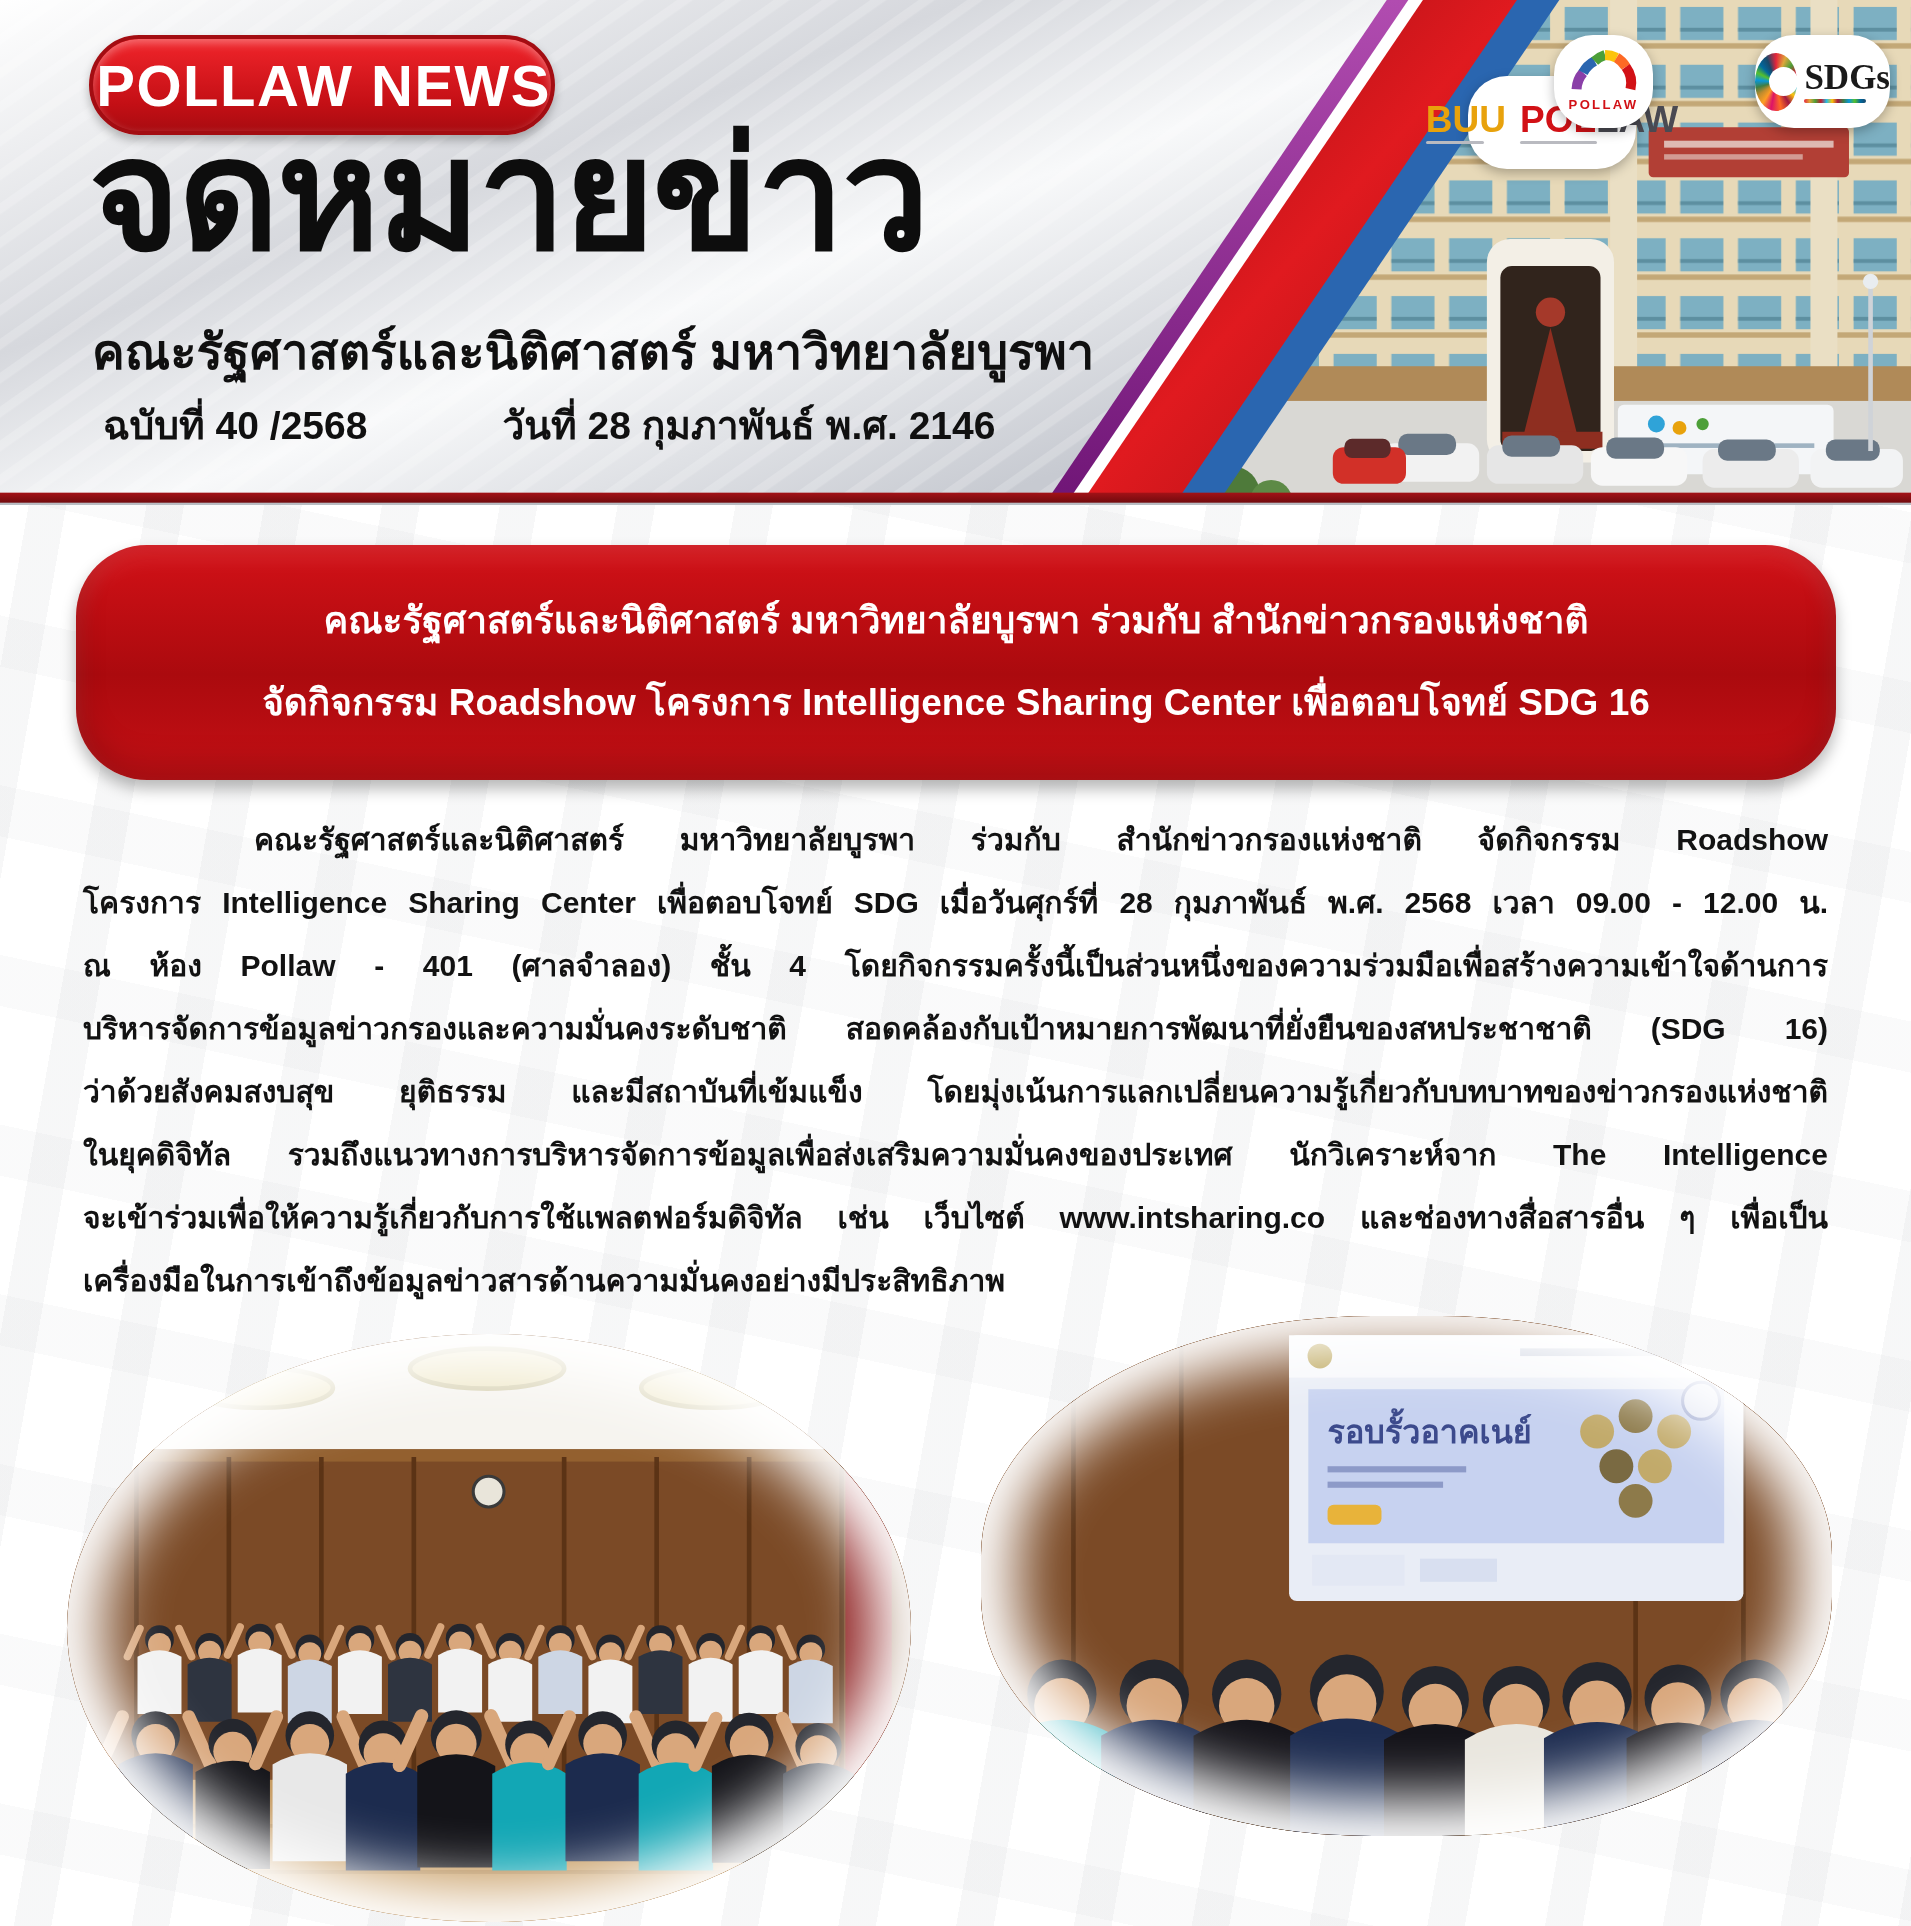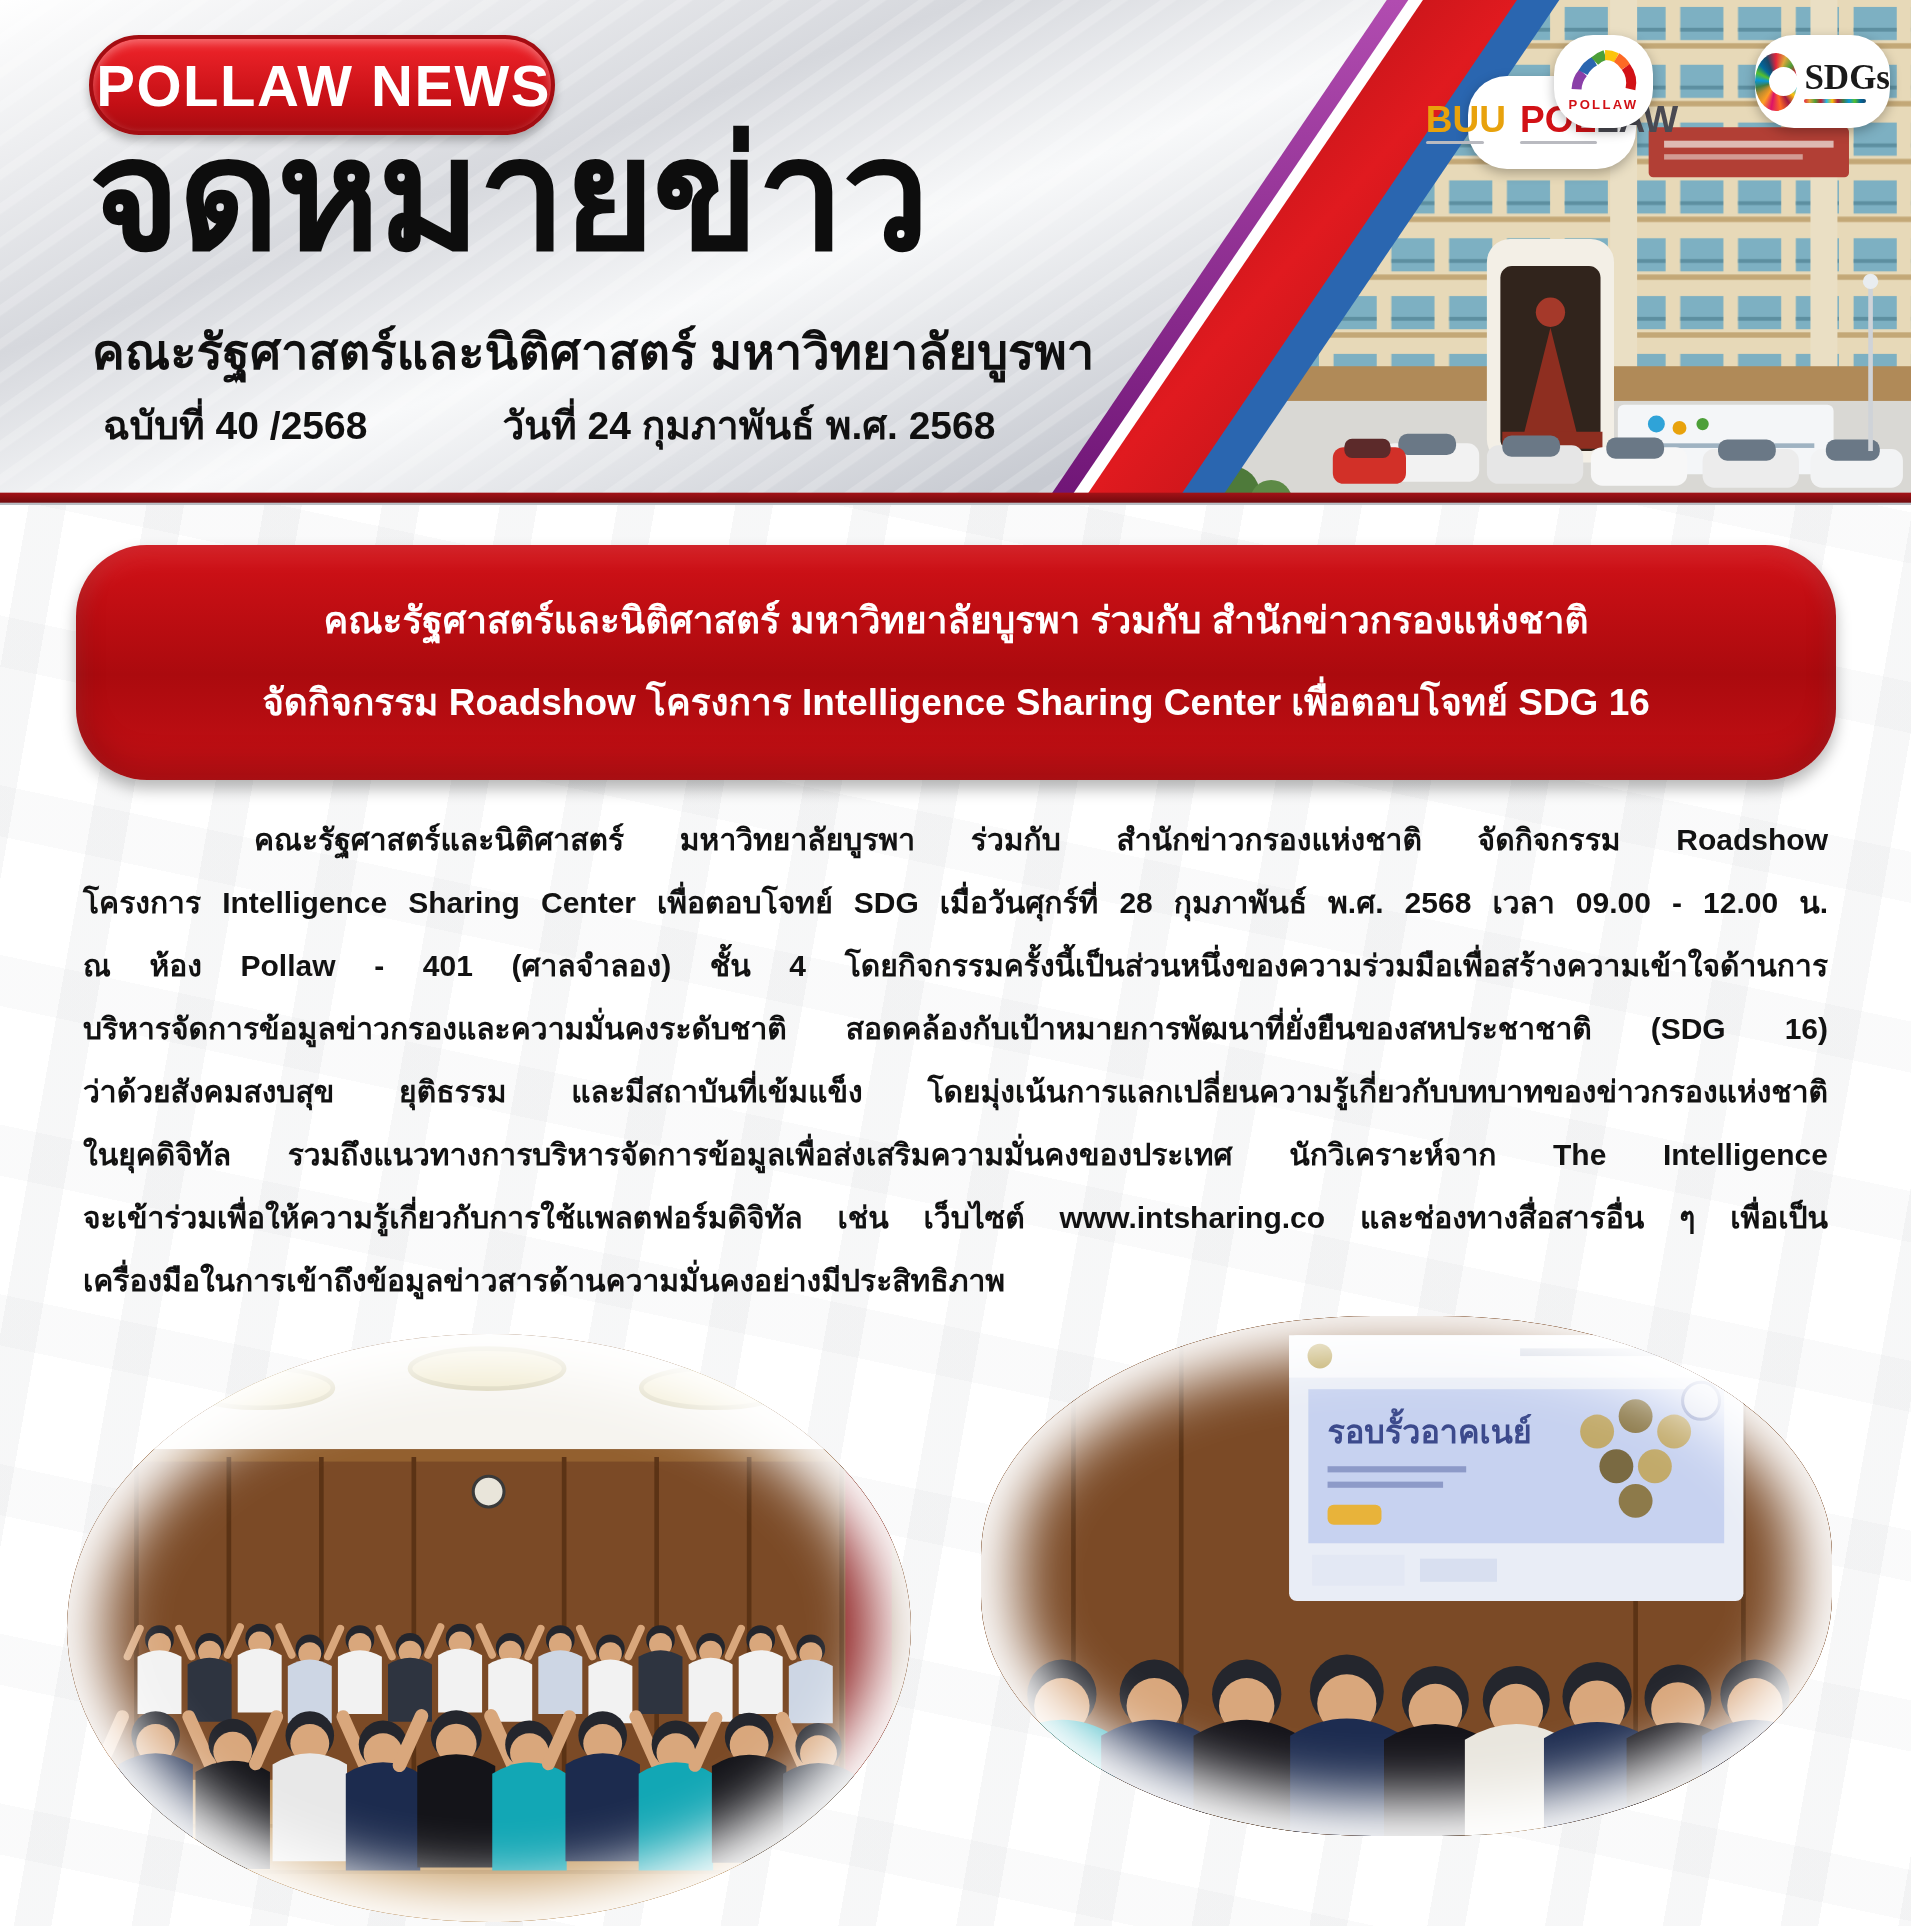--- a/index.html
+++ b/index.html
@@ -167,21 +167,21 @@
     <rect x="0" y="1278" width="4961" height="28" fill="url(#darkredg)"></rect>
     <rect x="0" y="1304" width="4961" height="6" fill="#b9bcc2"></rect>
   </svg>
 
   <div class="abs badge">
       <span>POLLAW NEWS</span>
     </div>
   <div class="abs big-title">จดหมายข่าว</div>
   <div class="abs sub-title">คณะรัฐศาสตร์และนิติศาสตร์ มหาวิทยาลัยบูรพา</div>
   <div class="abs issue-row">
-    <span>ฉบับที่  40 /2568</span><span class="date">วันที่ 24 กุมภาพันธ์ พ.ศ. 2568</span>
+    <span>ฉบับที่  40 /2568</span><span class="date">วันที่ 28 กุมภาพันธ์ พ.ศ. 2146</span>
   </div>
 
   <div class="abs logo-pill" id="logo-buu">
     <div>
       <div class="buu-txt">BUU</div>
       <div class="logo-subbar" style="width:58px"></div>
     </div>
     <div class="buu-div"></div>
     <div>
       <div class="pollaw-txt"><span class="pol">POL</span><span class="law">LAW</span></div>

